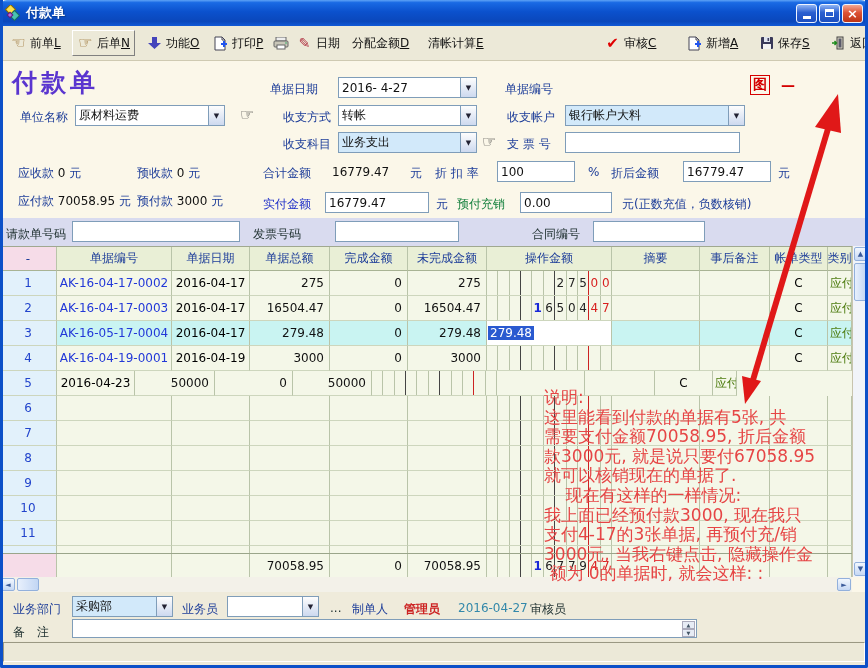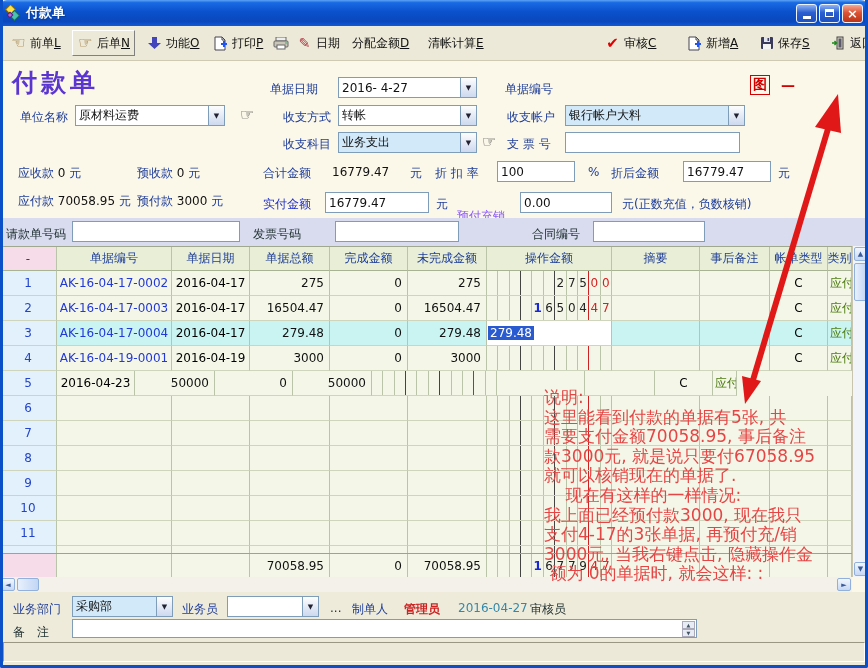--- a/index.html
+++ b/index.html
@@ -247,21 +247,21 @@
     </div>
   <span class="lbl" style="left:778px;top:165px">元</span>
 
   <span class="lbl" style="left:18px;top:193px"><span>应付款</span> <span class="val">70058.95</span> <span>元</span></span>
   <span class="lbl" style="left:137px;top:193px"><span>预付款</span> <span class="val">3000</span> <span>元</span></span>
   <span class="lbl" style="left:263px;top:196px;color:#2030c8">实付金额</span>
   <div class="inp" style="left:325px;top:192px;width:104px">
       <span>16779.47</span>
     </div>
   <span class="lbl" style="left:436px;top:196px">元</span>
-  <span class="lbl" style="left:457px;top:208px;color:#8b5cf6">预付充销</span>
+  <span class="lbl" style="left:457px;top:196px;color:#15803d">预付充销</span>
   <div class="inp" style="left:520px;top:192px;width:92px">
       <span>0.00</span>
     </div>
   <span class="lbl" style="left:622px;top:196px">元(正数充值，负数核销)</span>
 
   <div class="strip"></div>
   <span class="lbl dark" style="left:6px;top:226px;z-index:2">请款单号码</span>
   <div class="inp" style="left:72px;top:221px;width:168px;z-index:2">
       <span></span>
     </div>
@@ -334,21 +334,21 @@
             <span class="dgc r">4</span>
             <span class="dgc r last">7</span>
           </div>
           <div class="gc " style="width: 88px;"></div>
           <div class="gc " style="width: 70px;"></div>
           <div class="gc " style="width: 58px;">C</div>
           <div class="gc cat" style="width: 24px;">应付</div>
         </div>
         <div class="grow sel">
           <div class="gc num" style="width: 57px;">3</div>
-          <div class="gc docno" style="width: 115px;">AK-16-04-17-0004</div>
+          <div class="gc docno" style="width: 115px;">AK-16-05-17-0004</div>
           <div class="gc " style="width: 78px;">2016-04-17</div>
           <div class="gc amt" style="width: 80px;">279.48</div>
           <div class="gc amt" style="width: 78px;">0</div>
           <div class="gc amt" style="width: 79px;">279.48</div>
           <div class="gc op opedit" style="width: 125px;">
             <span class="opsel">279.48</span>
           </div>
           <div class="gc " style="width: 88px;"></div>
           <div class="gc " style="width: 70px;"></div>
           <div class="gc " style="width: 58px;">C</div>
@@ -652,21 +652,21 @@
     <span>—</span>
   </div>
   <svg class="arrows" width="868" height="668" viewBox="0 0 868 668">
     <line x1="753" y1="380" x2="833" y2="112" stroke="#e01818" stroke-width="6"></line>
     <polygon points="838,94 841,133 815,127" fill="#e01818"></polygon>
     <polygon points="745,404 761,381 742,376" fill="#e01818"></polygon>
   </svg>
   <div class="notes" id="notes">
       <div class="note-line">说明:</div>
       <div class="note-line">这里能看到付款的单据有5张, 共</div>
-      <div class="note-line">需要支付金额70058.95, 事后备注</div>
+      <div class="note-line">需要支付金额70058.95, 折后金额</div>
       <div class="note-line">款3000元, 就是说只要付67058.95</div>
       <div class="note-line">就可以核销现在的单据了.</div>
       <div class="note-line">    现在有这样的一样情况:</div>
       <div class="note-line">我上面已经预付款3000, 现在我只</div>
       <div class="note-line">支付4-17的3张单据, 再预付充/销</div>
       <div class="note-line">3000元, 当我右键点击, 隐藏操作金</div>
       <div class="note-line"> 额为 0的单据时, 就会这样: :</div>
     </div>
 
   <div class="winborder"></div>

